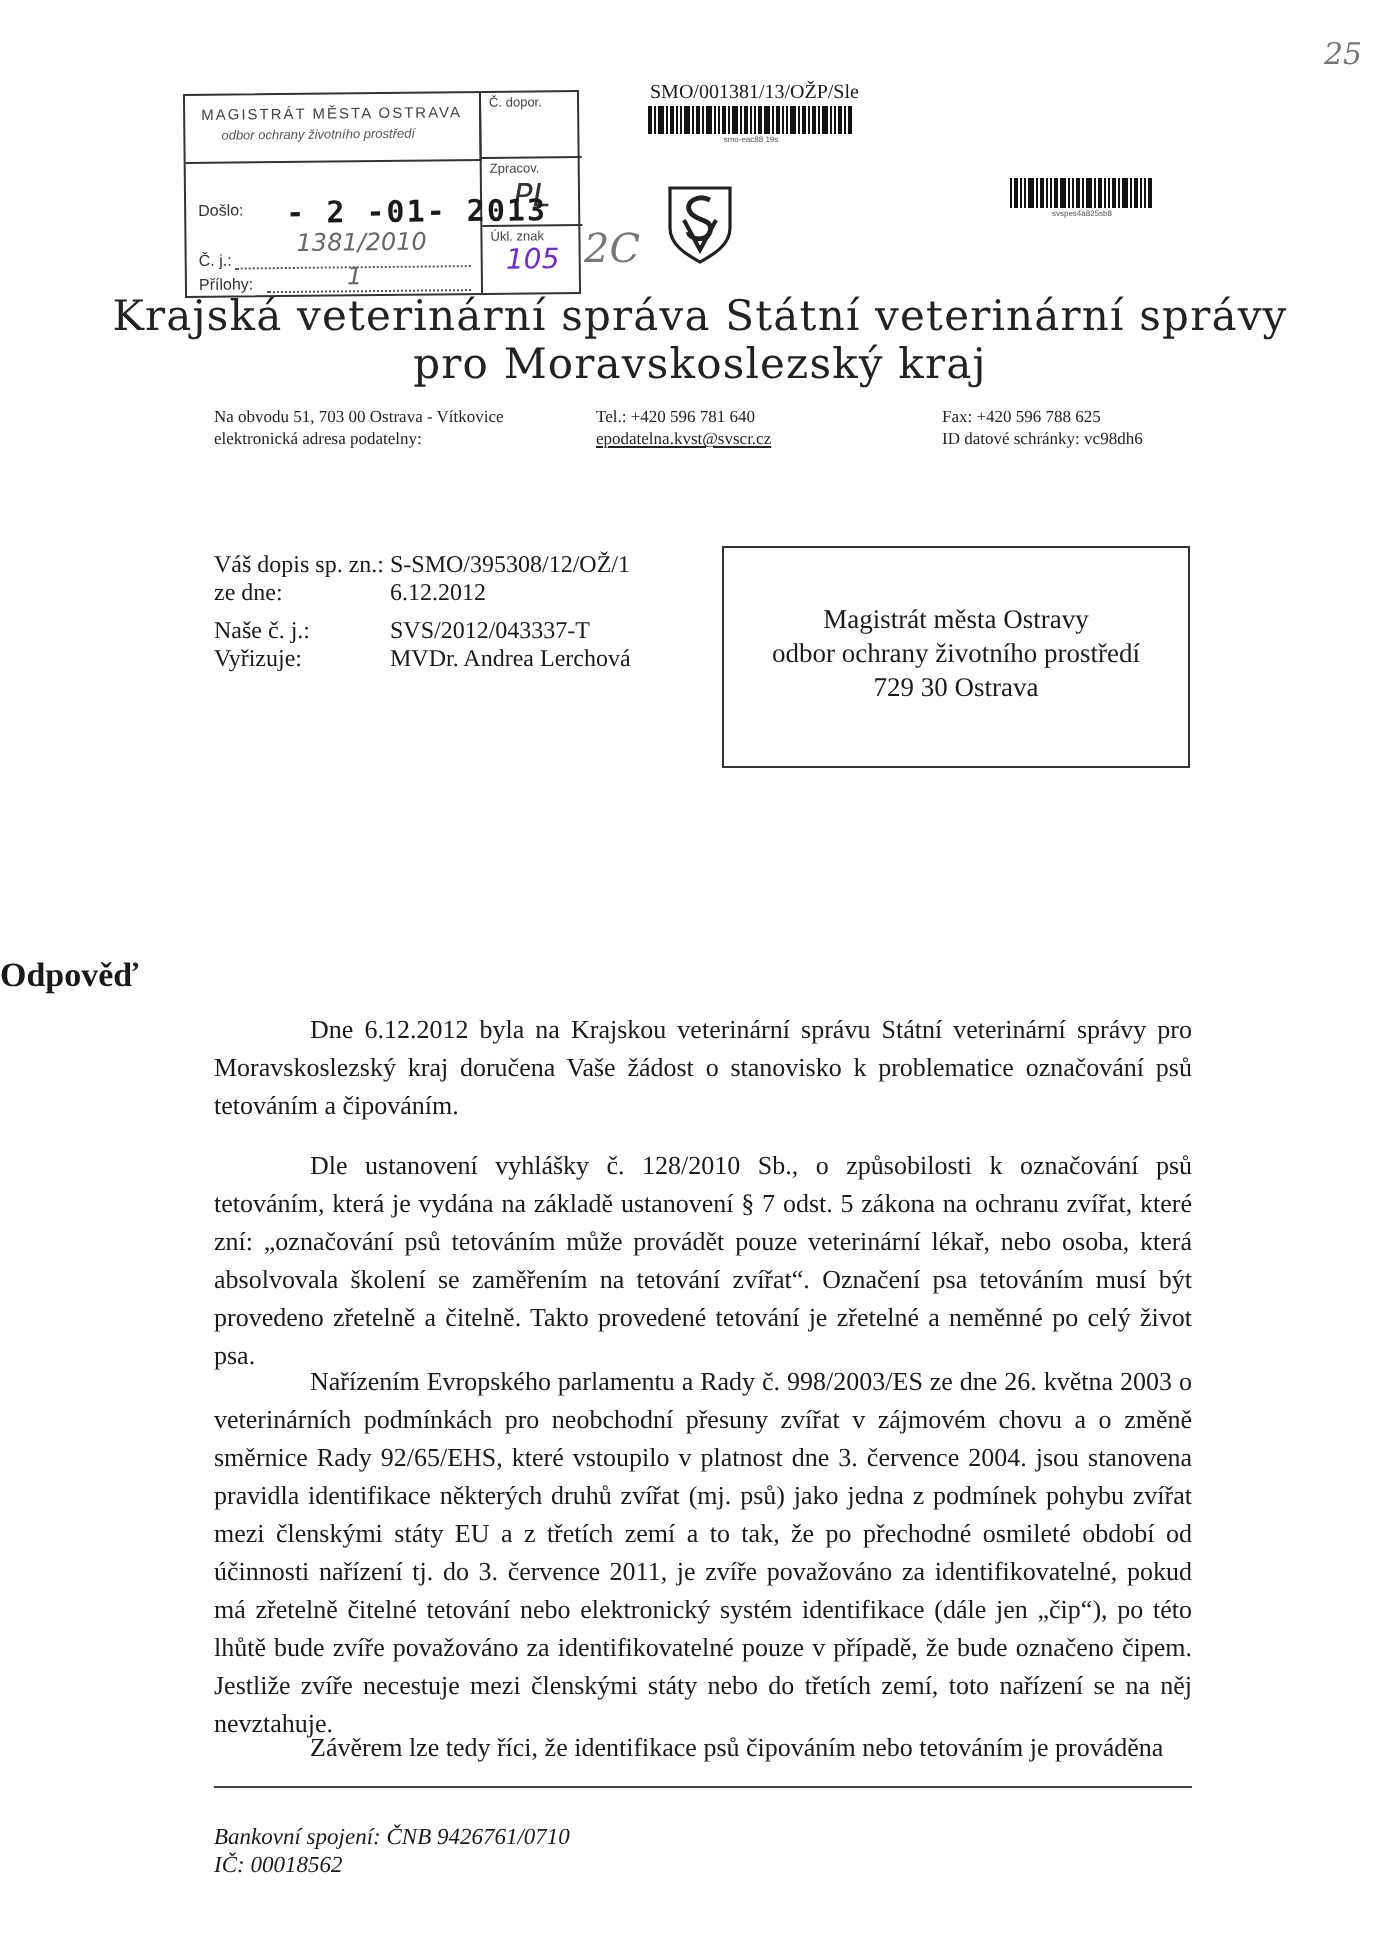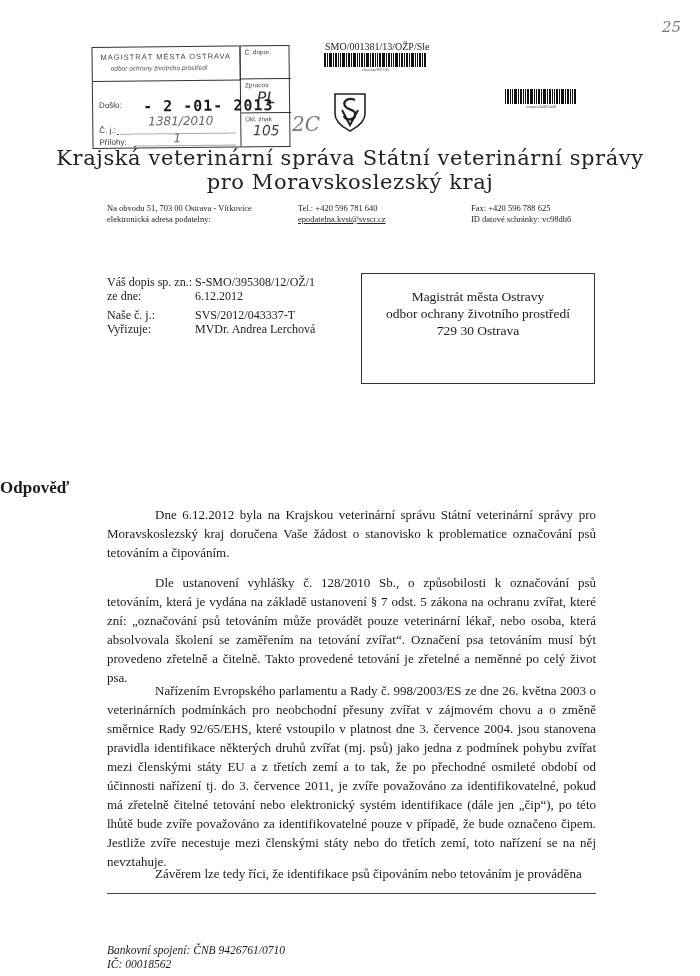--- a/index.html
+++ b/index.html
@@ -29,46 +29,46 @@
   
   .title1 { left: 0; width: 700px; top: 146px; text-align: center; font-size: 21px; letter-spacing: 0.6px; font-family: "DejaVu Serif", serif; font-weight: normal; color: #222; }
   .title2 { left: 0; width: 700px; top: 170px; text-align: center; font-size: 21px; letter-spacing: 0.6px; font-family: "DejaVu Serif", serif; color: #222; }
   .contact { font-size: 8.5px; line-height: 11px; color: #222; }
   .contact u { text-decoration: underline; }
   
   .refs { left: 107px; top: 275px; font-size: 12px; line-height: 14px; }
   .refs .row { display: flex; }
   .refs .k { width: 88px; }
   .refs .gap { height: 5px; }
-  .addrbox { left: 361px; top: 273px; width: 234px; height: 111px; border: 1px solid #333; box-sizing: border-box; text-align: center; font-size: 13.5px; line-height: 17px; padding-top: 14px; }
+  .addrbox { left: 361px; top: 273px; width: 234px; height: 111px; border: 1px solid #333; box-sizing: border-box; text-align: center; font-size: 13.5px; line-height: 17px; padding-top: 27px; }
   
   .heading { left: 0; width: 700px; top: 478px; text-align: left; font-weight: bold; font-size: 17px; }
   .para { left: 107px; width: 489px; font-size: 13px; line-height: 19px; text-align: justify; text-indent: 48px; }
   .footer-line { left: 107px; top: 893px; width: 489px; border-top: 1px solid #444; }
-  .footer { left: 107px; top: 943px; font-size: 11.5px; line-height: 14px; font-style: italic; }
+  .footer { left: 107px; top: 912px; font-size: 11.5px; line-height: 14px; font-style: italic; }
 </style>
 </head>
 <body>
 
 <div class="abs handmark" style="left:662px;top:18px;font-size:15px;">25</div>
 
 <div class="abs stamp">
   <div class="top">
     <div class="org1">MAGISTRÁT MĚSTA OSTRAVA</div>
     <div class="org2">odbor ochrany životního prostředí</div>
   </div>
   <div class="rcol">
     <div class="rcell" style="top:0;height:33px;"><span>Č. dopor.</span></div>
     <div class="rcell" style="top:33px;height:34px;">
       <span>Zpracov.</span>
       <div class="hand" style="font-size:16px;text-align:center;margin-top:0px;">PL</div>
     </div>
     <div class="rcell" style="top:67px;height:33px;border-bottom:none;">
       <span>Úkl. znak</span>
-      <div class="hand" style="font-size:14px;color:#404040;text-align:center;">105</div>
+      <div class="hand" style="font-size:14px;color:#6d28d9;text-align:center;">105</div>
     </div>
   </div>
   <div class="lbl" style="left:6px;top:53px;">Došlo:</div>
   <div class="date">- 2 -01- 2013</div>
   <div class="hand" style="position:absolute;left:55px;top:67px;font-size:12px;color:#666;">1381/2010</div>
   <div class="lbl" style="left:6px;top:78px;">Č. j.:</div>
   <div class="dots" style="left:24px;top:86px;width:118px;"></div>
   <div class="lbl" style="left:6px;top:90px;">Přílohy:</div>
   <div class="dots" style="left:40px;top:98px;width:102px;"></div>
   <div class="hand" style="position:absolute;left:80px;top:84px;font-size:12px;color:#666;">1</div>

